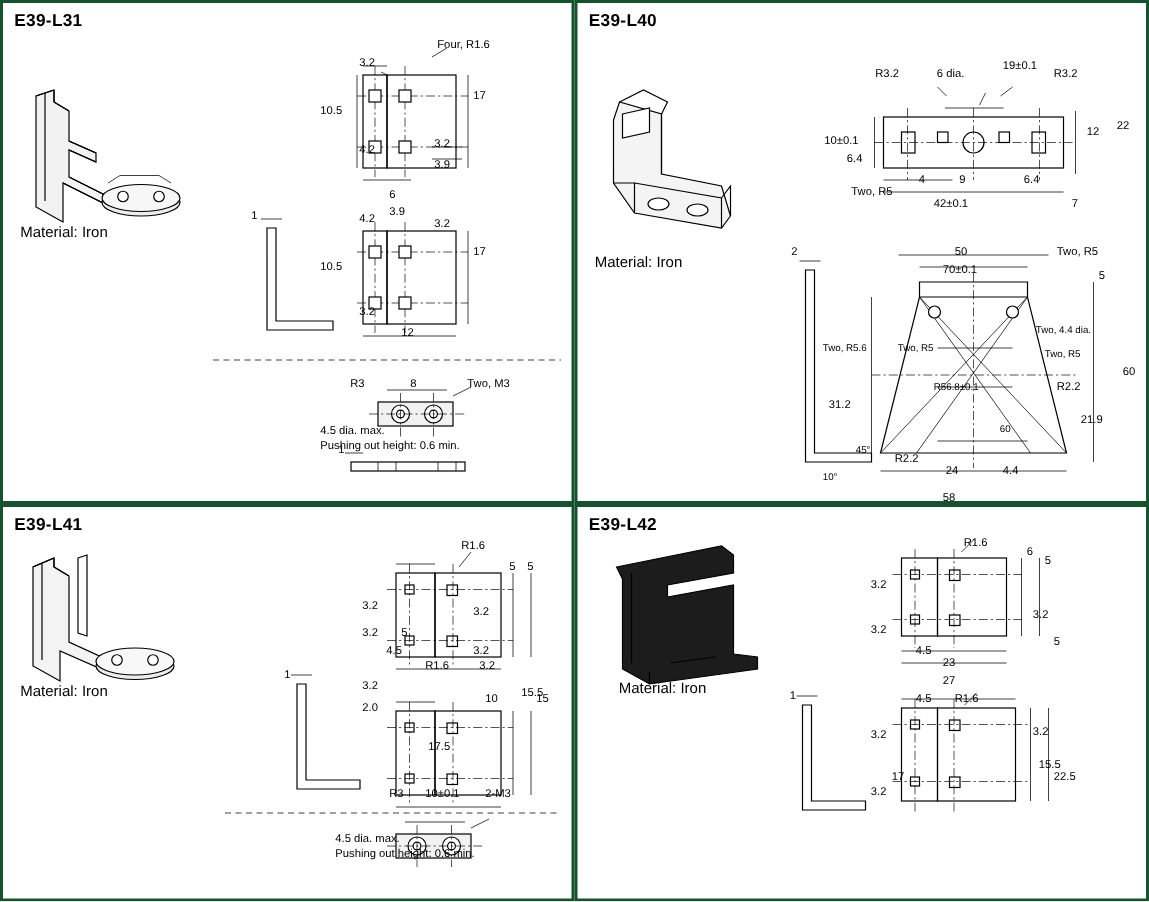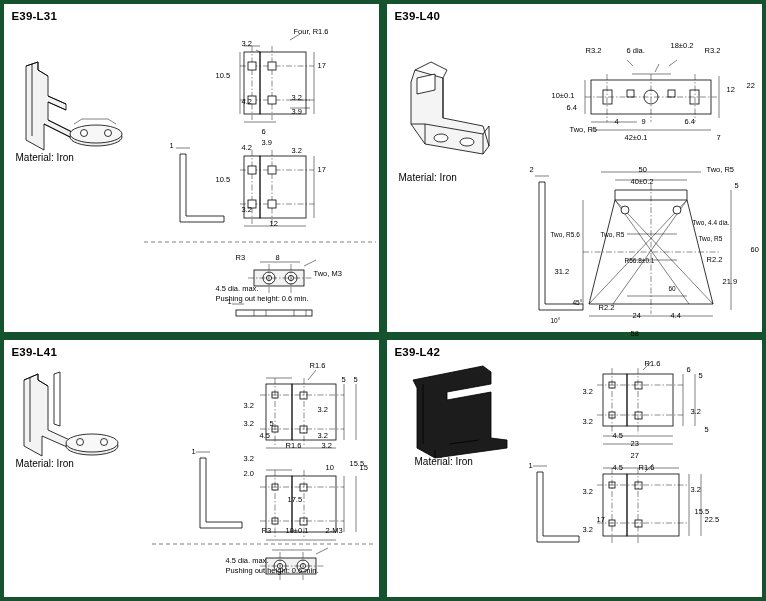--- a/index.html
+++ b/index.html
@@ -22,21 +22,21 @@
   .grid {
     position: absolute;
     inset: 0;
     display: grid;
     grid-template-columns: 383px 383px;
     grid-template-rows: 336px 265px;
   }
   .cell {
     position: relative;
     box-sizing: border-box;
-    border: 4px solid #14532d;
+    border: 2px solid #14532d;
     margin: -0.5px 0 0 -0.5px;
   }
   .cell-title {
     position: absolute;
     top: 6px;
     left: 8px;
     font-size: 11.5px;
     font-weight: bold;
     letter-spacing: 0.2px;
   }
@@ -209,21 +209,21 @@
       <div class="dim" style="left:258px; top:135px;">3.9</div>
       <div class="dim" style="left:238px; top:140px;">4.2</div>
       <div class="dim" style="left:288px; top:143px;">3.2</div>
       <div class="dim" style="left:212px; top:172px;">10.5</div>
       <div class="dim" style="left:314px; top:162px;">17</div>
       <div class="dim" style="left:238px; top:202px;">3.2</div>
       <div class="dim" style="left:266px; top:216px;">12</div>
       <div class="dim" style="left:166px; top:138px;">1</div>
       <div class="dim" style="left:232px; top:250px;">R3</div>
       <div class="dim" style="left:272px; top:250px;">8</div>
-      <div class="dim" style="left:310px; top:250px;margin-top:16px;">Two, M3</div>
+      <div class="dim" style="left:310px; top:250px;">Two, M3</div>
       <div class="note" style="left:212px; top:280px;">4.5 dia. max.</div>
       <div class="note" style="left:212px; top:290px;">Pushing out height: 0.6 min.</div>
       <div class="dim" style="left:224px; top:294px;">1</div>
     </div>
 
     <div class="cell">
       <div class="cell-title">E39-L40</div>
       <div class="material" style="left:12px; top:168px;">Material: Iron</div>
 
       <div class="svg-layer">
@@ -296,36 +296,36 @@
             <path d="M152 178 L158 178 L158 300 L196 300 L196 306 L152 306 Z" fill="#fff"></path>
           </g>
           <g class="ln-thin">
             <line x1="148" y1="172" x2="162" y2="172"></line>
           </g>
         </svg>
       </div>
 
       <div class="dim" style="left:199px; top:43px;">R3.2</div>
       <div class="dim" style="left:240px; top:43px;">6 dia.</div>
-      <div class="dim" style="left:284px; top:38px;">18±0.2</div>
+      <div class="dim" style="left:284px; top:38px;">19±0.1</div>
       <div class="dim" style="left:318px; top:43px;">R3.2</div>
       <div class="dim" style="left:165px; top:88px;">10±0.1</div>
       <div class="dim" style="left:180px; top:100px;">6.4</div>
       <div class="dim" style="left:340px; top:82px;">12</div>
       <div class="dim" style="left:360px; top:78px;">22</div>
       <div class="dim" style="left:183px; top:122px;">Two, R5</div>
       <div class="dim" style="left:228px; top:114px;">4</div>
       <div class="dim" style="left:255px; top:114px;">9</div>
       <div class="dim" style="left:298px; top:114px;">6.4</div>
       <div class="dim" style="left:238px; top:130px;">42±0.1</div>
       <div class="dim" style="left:330px; top:130px;">7</div>
       <div class="dim" style="left:143px; top:162px;">2</div>
       <div class="dim" style="left:252px; top:162px;text-align:center;">50</div>
       <div class="dim" style="left:320px; top:162px;">Two, R5</div>
-      <div class="dim" style="left:244px; top:174px;">40±0.2</div>
+      <div class="dim" style="left:244px; top:174px;">70±0.1</div>
       <div class="dim" style="left:348px; top:178px;">5</div>
       <div class="dim sm" style="left:164px; top:228px;">Two, R5.6</div>
       <div class="dim sm" style="left:214px; top:228px;">Two, R5</div>
       <div class="dim sm" style="left:306px; top:216px;">Two, 4.4 dia.</div>
       <div class="dim sm" style="left:312px; top:232px;">Two, R5</div>
       <div class="dim" style="left:168px; top:264px;">31.2</div>
       <div class="dim sm" style="left:238px; top:254px;">R56.8±0.1</div>
       <div class="dim" style="left:320px; top:252px;">R2.2</div>
       <div class="dim sm" style="left:282px; top:282px;">60</div>
       <div class="dim" style="left:336px; top:274px;">21.9</div>

